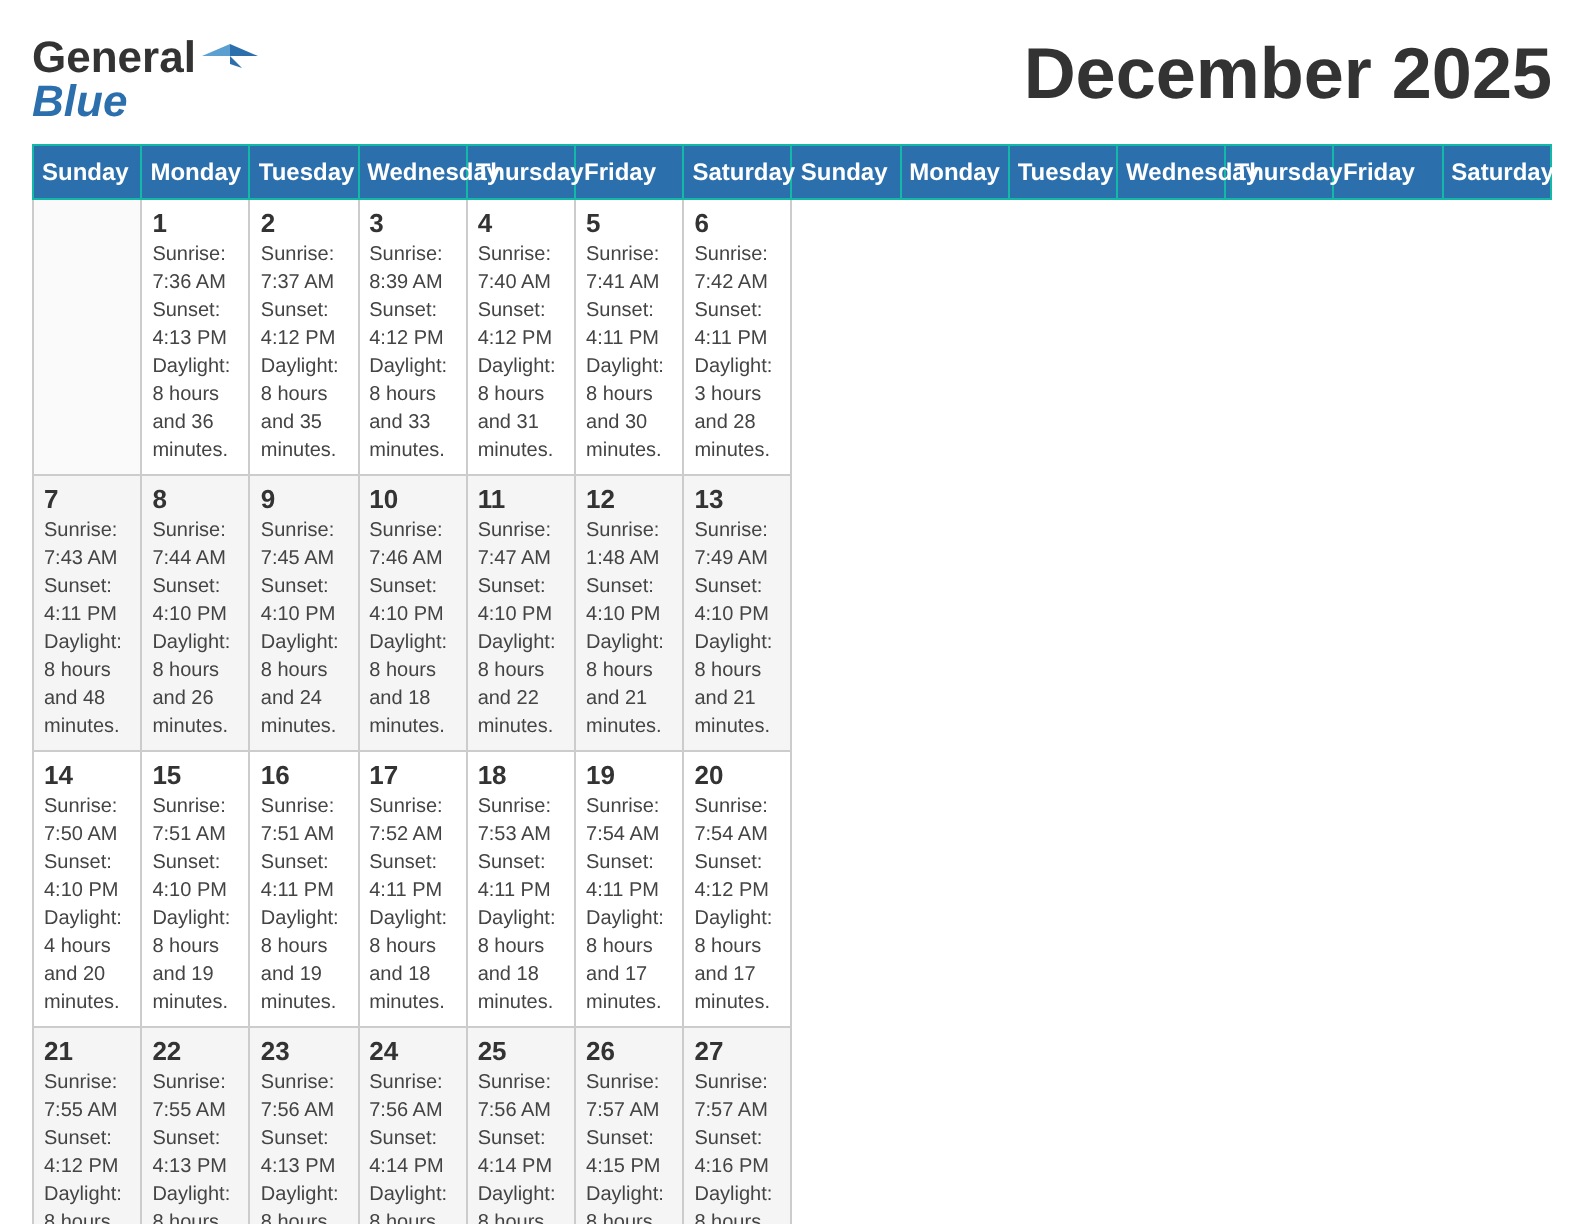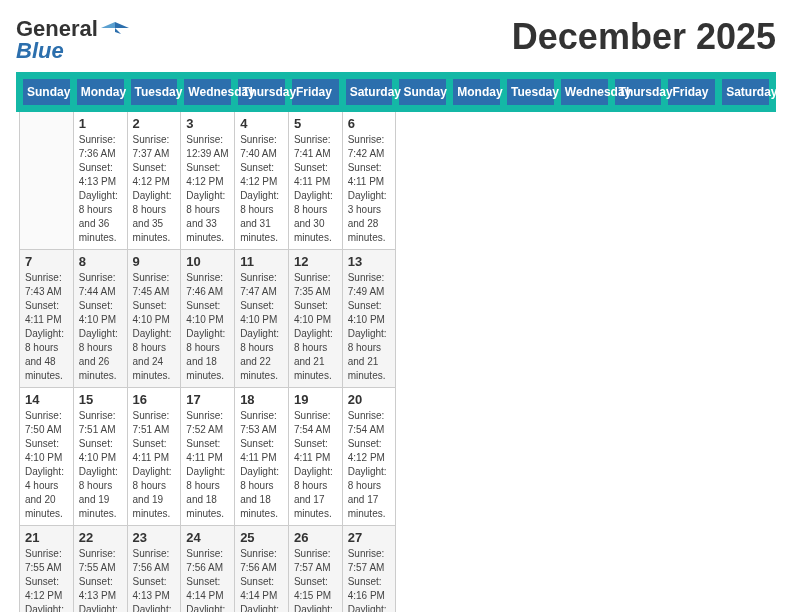--- a/index.html
+++ b/index.html
@@ -39,21 +39,21 @@
       border-collapse: collapse;
       table-layout: fixed;
     }
     thead tr th {
       background-color: #2c6fad;
       color: #fff;
       font-size: 12px;
       font-weight: bold;
       padding: 6px 4px;
       text-align: left;
-      border: 7px solid #14b8a6;
+      border: 1px solid #14b8a6;
     }
     tbody tr td {
       border: 1px solid #ccc;
       vertical-align: top;
       padding: 4px 5px;
       font-size: 10.5px;
       color: #333;
       height: 80px;
       background: #fff;
     }
@@ -130,21 +130,21 @@
           <span class="day-number">2</span>
         <div class="cell-info">
           <span>Sunrise: 7:37 AM</span><br>
           <span>Sunset: 4:12 PM</span><br>
           <span>Daylight: 8 hours and 35 minutes.</span>
         </div>
         </td>
         <td>
           <span class="day-number">3</span>
         <div class="cell-info">
-          <span>Sunrise: 12:39 AM</span><br>
+          <span>Sunrise: 8:39 AM</span><br>
           <span>Sunset: 4:12 PM</span><br>
           <span>Daylight: 8 hours and 33 minutes.</span>
         </div>
         </td>
         <td>
           <span class="day-number">4</span>
         <div class="cell-info">
           <span>Sunrise: 7:40 AM</span><br>
           <span>Sunset: 4:12 PM</span><br>
           <span>Daylight: 8 hours and 31 minutes.</span>
@@ -204,21 +204,21 @@
           <span class="day-number">11</span>
         <div class="cell-info">
           <span>Sunrise: 7:47 AM</span><br>
           <span>Sunset: 4:10 PM</span><br>
           <span>Daylight: 8 hours and 22 minutes.</span>
         </div>
         </td>
         <td>
           <span class="day-number">12</span>
         <div class="cell-info">
-          <span>Sunrise: 7:35 AM</span><br>
+          <span>Sunrise: 1:48 AM</span><br>
           <span>Sunset: 4:10 PM</span><br>
           <span>Daylight: 8 hours and 21 minutes.</span>
         </div>
         </td>
         <td>
           <span class="day-number">13</span>
         <div class="cell-info">
           <span>Sunrise: 7:49 AM</span><br>
           <span>Sunset: 4:10 PM</span><br>
           <span>Daylight: 8 hours and 21 minutes.</span>

